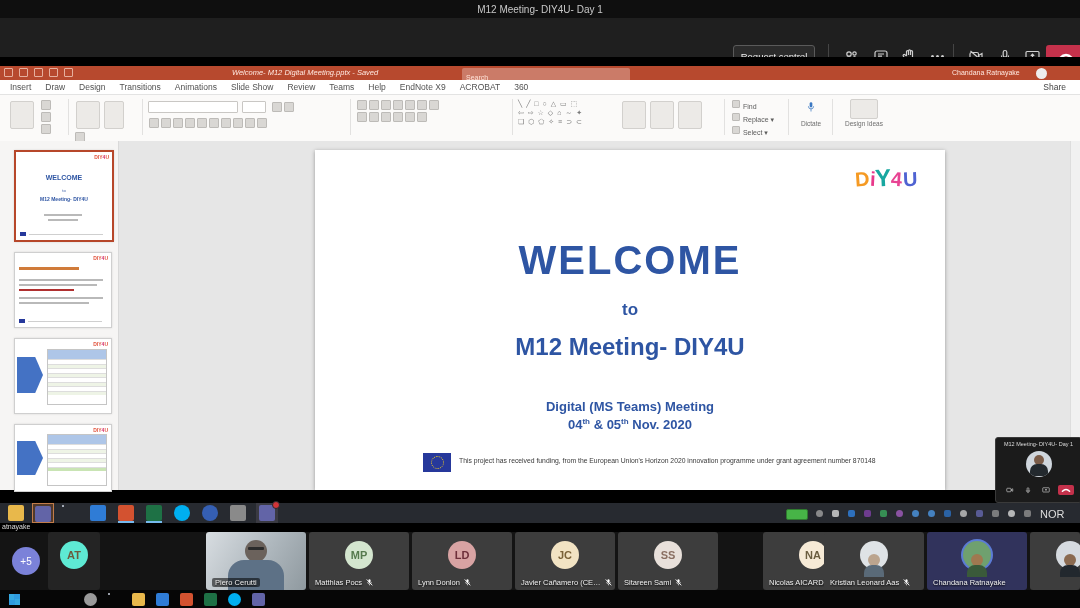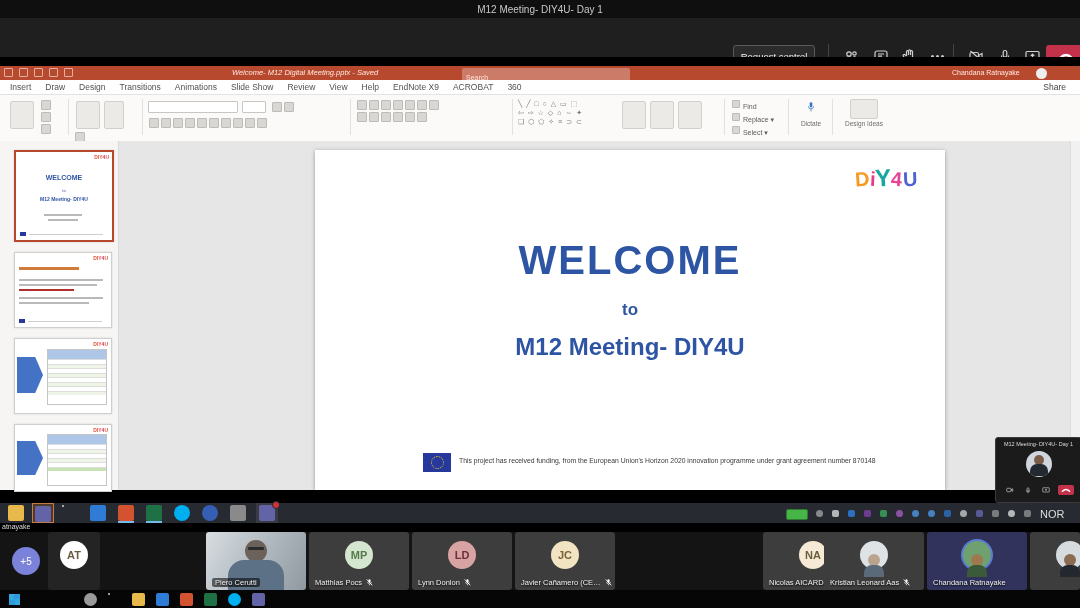--- a/index.html
+++ b/index.html
@@ -209,21 +209,21 @@
   </div>
 
   <div class="abs" id="ppt-menubar">
     <span class="mi">Insert</span>
     <span class="mi">Draw</span>
     <span class="mi">Design</span>
     <span class="mi">Transitions</span>
     <span class="mi">Animations</span>
     <span class="mi">Slide Show</span>
     <span class="mi">Review</span>
-    <span class="mi">View</span>
+    <span class="mi">Teams</span>
     <span class="mi">Help</span>
     <span class="mi">EndNote X9</span>
     <span class="mi">ACROBAT</span>
     <span class="mi">360</span>
     <span id="menu-share">Share</span>
   </div>
 
   <div class="abs" id="ppt-ribbon">
     <div class="rgroup" style="left:8px;width:56px">
       <span class="bigbtn"></span>
@@ -328,20 +328,22 @@
       </div>
     </div>
 
     <div id="slide">
       <div style="position:absolute;right:28px;top:14px">
         <span class="logo-letter" style="color:#f59a23;transform:rotate(-4deg)">D</span><span class="logo-letter" style="color:#e8388a;transform:rotate(3deg)">i</span><span class="logo-letter" style="color:#18a7a0;font-size:24px;transform:rotate(-3deg)">Y</span><span class="logo-letter" style="color:#e84393;transform:rotate(4deg)">4</span><span class="logo-letter" style="color:#4f63d2;transform:rotate(-2deg)">U</span>
       </div>
       <div id="slide-title">WELCOME</div>
       <div id="slide-to">to</div>
       <div id="slide-meeting">M12 Meeting- DIY4U</div>
+      <div id="slide-digital">Digital (MS Teams) Meeting</div>
+      <div id="slide-date"><span>04</span><sup>th</sup><span> &amp; 05</span><sup>th</sup><span> Nov. 2020</span></div>
       <div class="euflag">
           <i></i>
         </div>
       <div id="funding-text">This project has received funding, from the European Union's Horizon 2020 innovation programme under grant agreement number 870148</div>
     </div>
 
     <div id="slide-area-scroll"></div>
   </div>
 
 
@@ -382,21 +384,21 @@
   </div>
 
   <div class="abs" id="presenter-strip">
     <span>atnayake</span>
   </div>
 
   <div class="abs" id="filmstrip">
     <div class="badge">+5</div>
 
     <div class="ptile" style="left:48px;width:52px;background:#242424">
-      <span class="pcircle" style="background:#ffffff;color:#6b5d3f">AT</span>
+      <span class="pcircle" style="background:#5eead4;color:#6b5d3f">AT</span>
     </div>
 
 
     <div class="ptile" style="left:309px">
       <span class="pcircle" style="background:#d4e6cf;color:#567a4e">MP</span>
       <span class="pname">
           <i style="font-style:normal">Matthias Pocs</i>
         <svg class="micoff" width="9" height="9" viewBox="0 0 16 16">
             <rect x="6.2" y="2" width="3.6" height="6.5" rx="1.8" fill="#fff"></rect>
             <path d="M4.5 7a3.5 3.5 0 0 0 7 0M8 10.5V13" stroke="#fff" fill="none"></path>
@@ -431,20 +433,31 @@
       <span class="pname">
           <i style="font-style:normal;overflow:hidden;text-overflow:ellipsis">Javier Cañamero (CET...</i>
         <svg class="micoff" width="9" height="9" viewBox="0 0 16 16">
             <rect x="6.2" y="2" width="3.6" height="6.5" rx="1.8" fill="#fff"></rect>
             <path d="M4.5 7a3.5 3.5 0 0 0 7 0M8 10.5V13" stroke="#fff" fill="none"></path>
             <line x1="3" y1="2.5" x2="13" y2="13" stroke="#fff" stroke-width="1.6"></line>
           </svg>
         </span>
     </div>
 
+    <div class="ptile" style="left:618px">
+      <span class="pcircle" style="background:#e8e0da;color:#8a6f62">SS</span>
+      <span class="pname">
+          <i style="font-style:normal">Sitareen Sami</i>
+        <svg class="micoff" width="9" height="9" viewBox="0 0 16 16">
+            <rect x="6.2" y="2" width="3.6" height="6.5" rx="1.8" fill="#fff"></rect>
+            <path d="M4.5 7a3.5 3.5 0 0 0 7 0M8 10.5V13" stroke="#fff" fill="none"></path>
+            <line x1="3" y1="2.5" x2="13" y2="13" stroke="#fff" stroke-width="1.6"></line>
+          </svg>
+        </span>
+    </div>
 
     <div class="ptile" style="left:763px">
       <span class="pcircle" style="background:#f6ead6;color:#6b5d3f">NA</span>
       <span class="pname">
           <i style="font-style:normal">Nicolas AICARDI</i>
         </span>
     </div>
 
     <div class="ptile" style="left:824px">
       <span class="pcircle" style="background:#dfe3e6">

